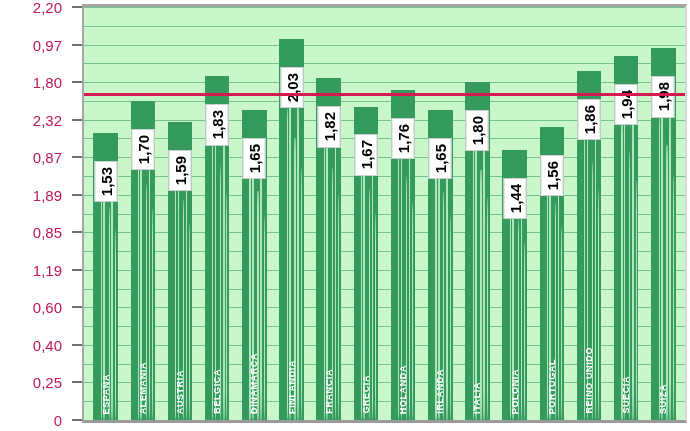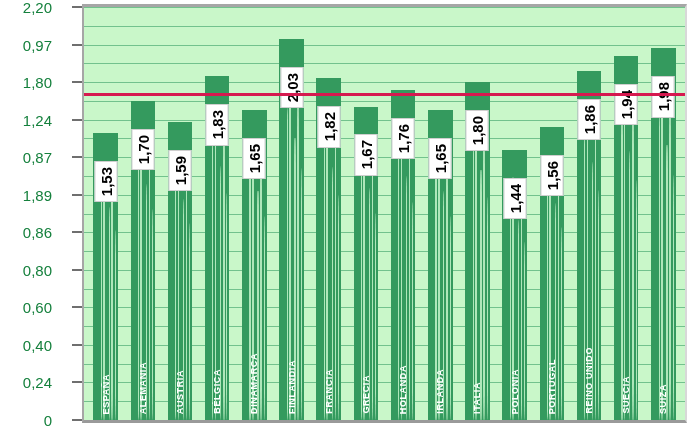--- a/index.html
+++ b/index.html
@@ -9,22 +9,22 @@
   }
   #chart-root{
     position:relative;width:690px;height:431px;background:#ffffff;
     box-sizing:border-box;
   }
   
   #y-axis{
     position:absolute;left:0;top:0;width:82px;height:431px;
   }
   .ytick{
-    position:absolute;right:30px;
-    font-size:15px;color:#15803d;
+    position:absolute;right:20px;
+    font-size:15px;color:#be185d;
     transform:translateY(-50%);
     white-space:nowrap;
     letter-spacing:0px;
   }
   .ytick-dash{
     position:absolute;right:0;width:10px;height:2px;background:#6f6f6f;
     transform:translateY(-50%);
   }
   
   #plot{
@@ -85,35 +85,35 @@
 
 <div id="chart-root">
 
   <div id="y-axis">
       <div class="ytick" style="top: 7px;">2,20</div>
       <div class="ytick-dash" style="top: 7px;"></div>
       <div class="ytick" style="top: 44.5455px;">0,97</div>
       <div class="ytick-dash" style="top: 44.5455px;"></div>
       <div class="ytick" style="top: 82.0909px;">1,80</div>
       <div class="ytick-dash" style="top: 82.0909px;"></div>
-      <div class="ytick" style="top: 119.636px;">1,24</div>
+      <div class="ytick" style="top: 119.636px;">2,32</div>
       <div class="ytick-dash" style="top: 119.636px;"></div>
       <div class="ytick" style="top: 157.182px;">0,87</div>
       <div class="ytick-dash" style="top: 157.182px;"></div>
       <div class="ytick" style="top: 194.727px;">1,89</div>
       <div class="ytick-dash" style="top: 194.727px;"></div>
-      <div class="ytick" style="top: 232.273px;">0,86</div>
+      <div class="ytick" style="top: 232.273px;">0,85</div>
       <div class="ytick-dash" style="top: 232.273px;"></div>
-      <div class="ytick" style="top: 269.818px;">0,80</div>
+      <div class="ytick" style="top: 269.818px;">1,19</div>
       <div class="ytick-dash" style="top: 269.818px;"></div>
       <div class="ytick" style="top: 307.364px;">0,60</div>
       <div class="ytick-dash" style="top: 307.364px;"></div>
       <div class="ytick" style="top: 344.909px;">0,40</div>
       <div class="ytick-dash" style="top: 344.909px;"></div>
-      <div class="ytick" style="top: 382.455px;">0,24</div>
+      <div class="ytick" style="top: 382.455px;">0,25</div>
       <div class="ytick-dash" style="top: 382.455px;"></div>
       <div class="ytick" style="top: 420px;">0</div>
       <div class="ytick-dash" style="top: 420px;"></div>
     </div>
 
   <div id="plot">
     <div id="plot-inner">
       <div id="gridlines">
           <div class="gridline major" style="top: 413px; background: rgb(99, 184, 130);"></div>
           <div class="gridline" style="top: 394.227px; background: rgb(99, 184, 130);"></div>

